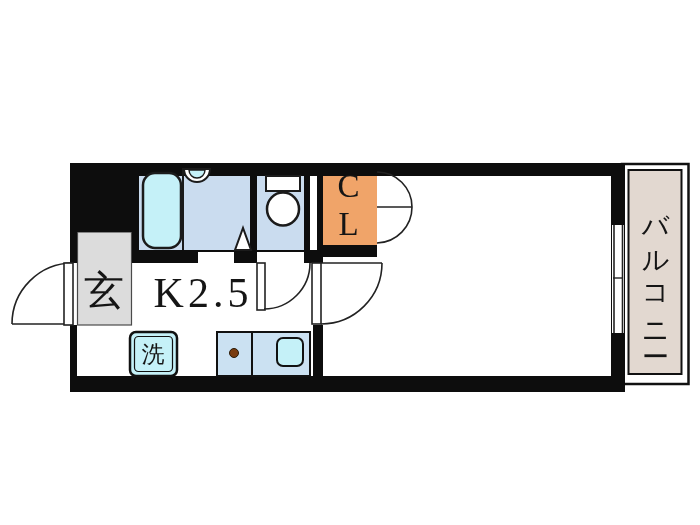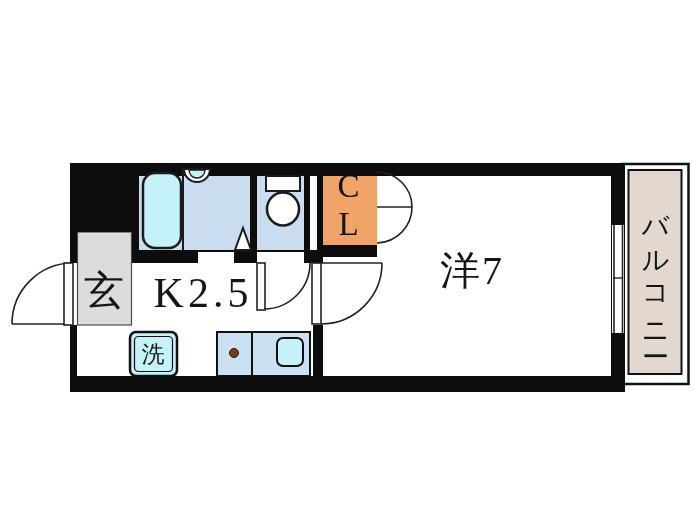--- a/index.html
+++ b/index.html
@@ -107,18 +107,17 @@
       <path d="M 382 263 A 61 61 0 0 1 321 324"></path>
 
       <line x1="377" y1="207" x2="412" y2="207"></line>
       <path d="M 412 207 A 35 35 0 0 0 377 172"></path>
       <path d="M 412 207 A 36 36 0 0 1 377 243"></path>
     </g>
   </svg>
 
   <div class="label label-entrance">玄</div>
   <div class="label label-kitchen">K2.5</div>
-  <div class="label label-room">洋7</div>
   <div class="label v-text label-closet">CL</div>
   <div class="label label-washer">洗</div>
   <div class="label v-text label-balcony">バルコニー</div>
 
 </div>
 
 </body></html>

